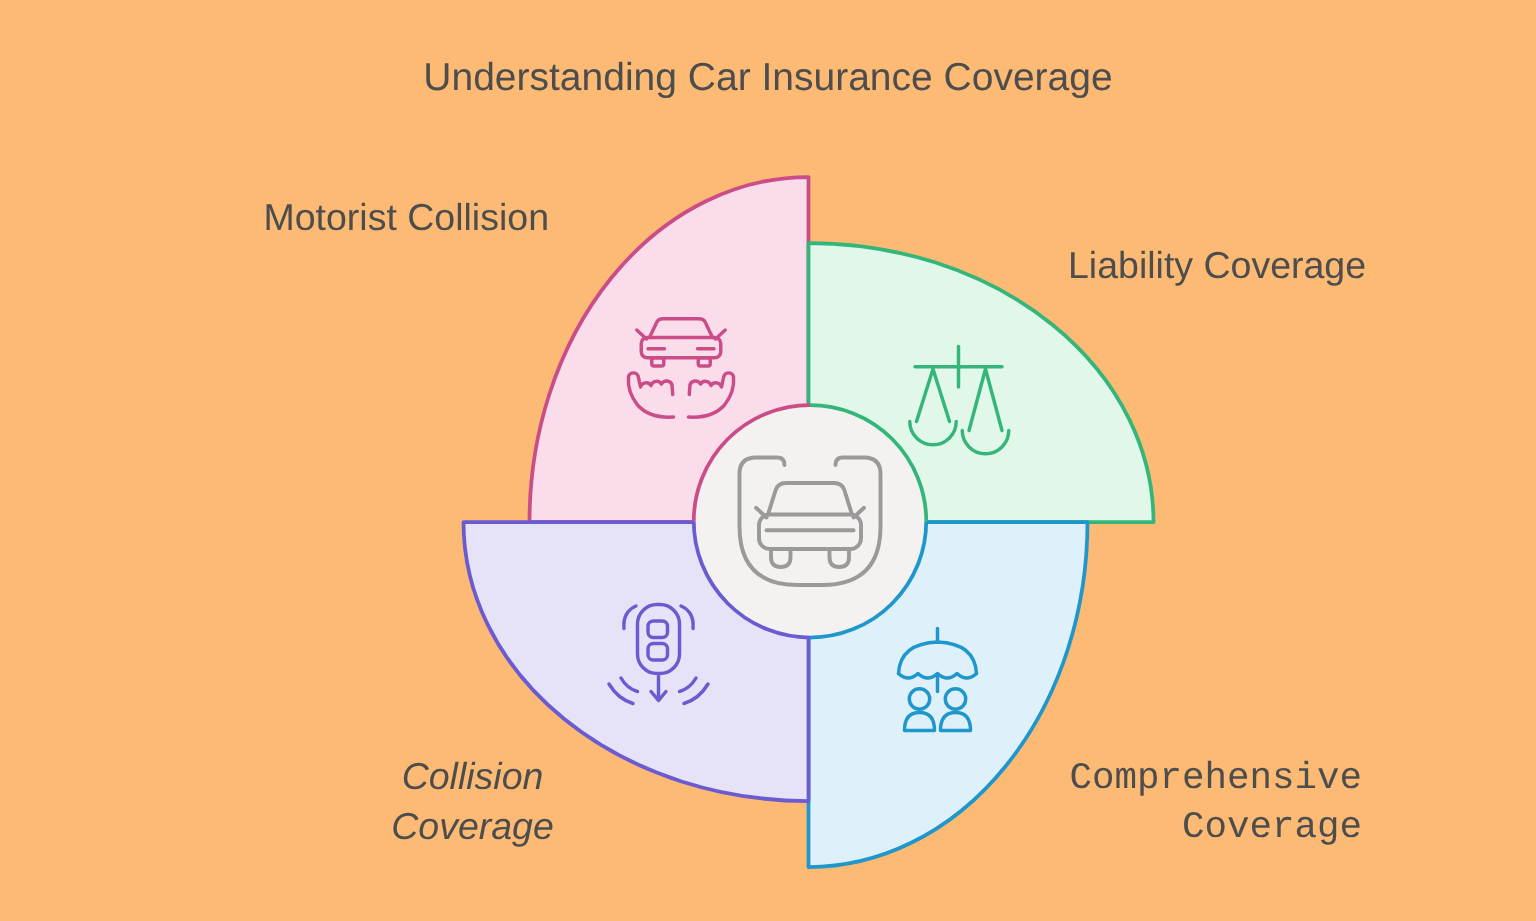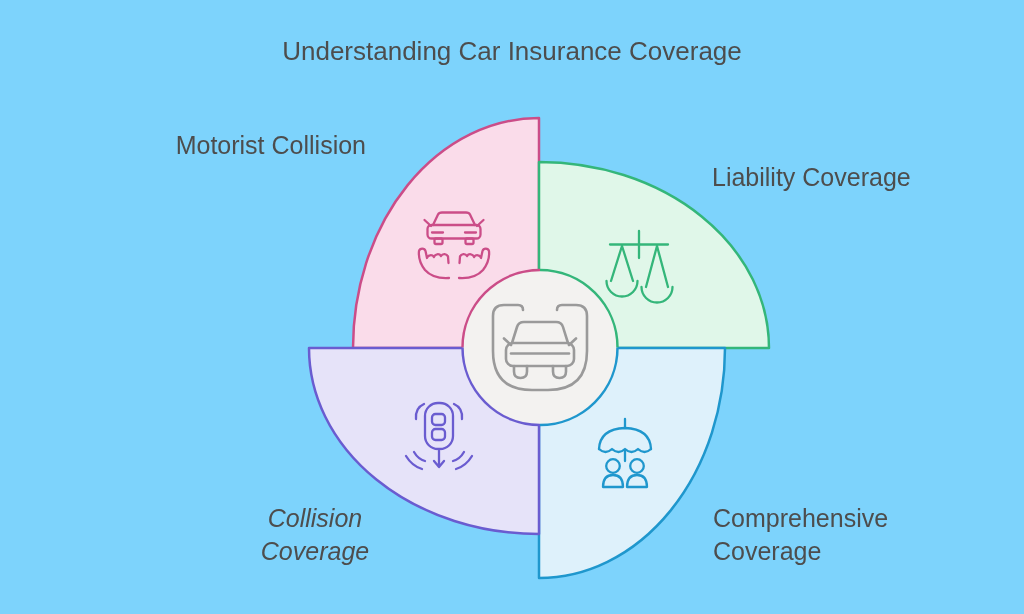--- a/index.html
+++ b/index.html
@@ -1,29 +1,29 @@
 <!DOCTYPE html>
 <html><head>
 <meta charset="utf-8">
 <style>
   html,body{margin:0;padding:0;background:#ffffff;}
   .stage{
-    position:relative;width:1024px;height:614px;background:#7dd3fc;overflow:hidden;
+    position:relative;width:1024px;height:614px;background:#fdba74;overflow:hidden;
     font-family:"Liberation Sans",sans-serif;color:#4d4d4d;
   }
   .title{
     position:absolute;top:36px;left:0;width:100%;text-align:center;
     font-size:26px;font-weight:400;color:#4d4d4d;
   }
   .wheel{position:absolute;left:0;top:0;}
   .label{position:absolute;font-size:25px;line-height:33px;font-weight:400;color:#4d4d4d;white-space:nowrap;}
   .label-uninsured{top:129px;right:658px;text-align:right;}
   .label-liability{top:161px;left:712px;text-align:left;}
   .label-collision{top:502px;left:215px;width:200px;text-align:center;font-style:italic;}
-  .label-comprehensive{top:502px;left:713px;text-align:left;}
+  .label-comprehensive{top:502px;left:713px;text-align:right;font-family:Liberation Mono, monospace;}
   .petal{stroke-width:2.5;stroke-linejoin:round;}
   .icon{fill:none;stroke-width:2.3;stroke-linecap:round;stroke-linejoin:round;}
   .center-icon{fill:none;stroke-width:2.6;stroke-linecap:round;stroke-linejoin:round;}
   .ring-arc{fill:none;stroke-width:2.5;stroke-linecap:butt;}
 </style>
 </head>
 <body>
 
 <div class="stage">
 

